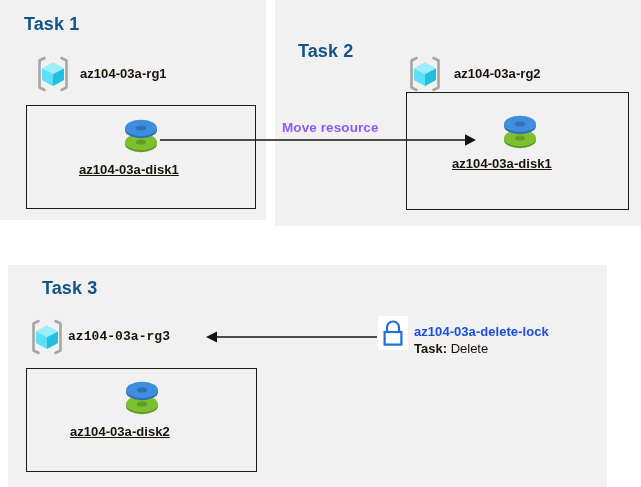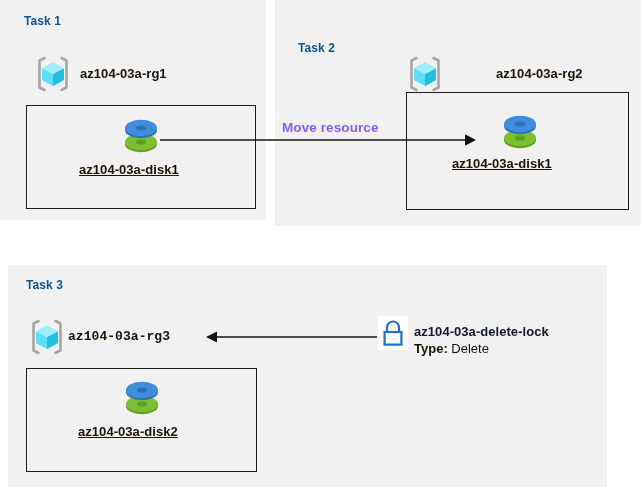--- a/index.html
+++ b/index.html
@@ -7,66 +7,66 @@
     width:641px;height:487px;position:relative;overflow:hidden;
     font-family:"Liberation Sans","DejaVu Sans",sans-serif;
     -webkit-font-smoothing:antialiased;
   }
   .panel{position:absolute;background:#f1f1f1;}
   #panel-task1{left:0px;top:0px;width:266px;height:220px;}
   #panel-task2{left:275px;top:0px;width:366px;height:226px;}
   #panel-task3{left:8px;top:265px;width:599px;height:222px;}
 
   .task-label{
-    position:absolute;color:#12548a;font-weight:bold;font-size:12px;
+    position:absolute;color:#12548a;font-weight:bold;font-size:18px;
     letter-spacing:0.1px;white-space:nowrap;
   }
   #label-task1{left:24px;top:14px;}
   #label-task2{left:298px;top:11px;margin-top:30px;}
-  #label-task3{left:26px;top:278px;}
+  #label-task3{left:42px;top:278px;}
 
   .inner-box{position:absolute;border:1.3px solid #1b1b1b;background:#f1f1f1;}
   #box-task1{left:26px;top:105px;width:228px;height:102px;}
   #box-task2{left:406px;top:92px;width:221px;height:116px;}
   #box-task3{left:26px;top:368px;width:229px;height:102px;}
 
   
   .rg-icon{position:absolute;width:38px;height:36px;}
   .rg-icon svg{display:block;width:38px;height:36px;}
   .rg-label{
     position:absolute;font-weight:bold;font-size:13px;color:#1b1208;
     white-space:nowrap;letter-spacing:0.05px;
   }
   #rg1-icon{left:34px;top:56px;}
   #rg1-label{left:80px;top:66px;}
   #rg2-icon{left:406px;top:56px;}
-  #rg2-label{left:454px;top:66px;margin-left:42px;}
+  #rg2-label{left:454px;top:66px;}
   #rg3-icon{left:28px;top:319px;}
   #rg3-label{left:68px;top:329px;font-family:Liberation Mono, monospace;}
 
   
   .disk-icon{position:absolute;width:46px;height:42px;}
   .disk-icon svg{display:block;width:46px;height:42px;}
   .disk-label{
     position:absolute;font-weight:bold;font-size:13px;color:#1b1208;
     white-space:nowrap;letter-spacing:0.05px;text-decoration:underline;
   }
   #disk1-icon{left:118px;top:114px;}
   #disk1-label{left:79px;top:162px;}
   #disk2-icon{left:497px;top:110px;}
   #disk2-label{left:452px;top:156px;}
   #disk3-icon{left:119px;top:376px;}
-  #disk3-label{left:78px;top:424px;}
+  #disk3-label{left:70px;top:424px;}
 
   
   #lock-icon{position:absolute;left:378px;top:316px;width:30px;height:34px;background:#ffffff;}
   #lock-icon svg{display:block;width:30px;height:34px;}
   #lock-label{
     position:absolute;left:414px;top:324px;font-weight:bold;font-size:13px;
-    color:#0f172a;white-space:nowrap;letter-spacing:0.05px;
+    color:#1d4ed8;white-space:nowrap;letter-spacing:0.05px;
   }
   #lock-type-row{
     position:absolute;left:414px;top:341px;font-size:13px;color:#1b1208;
     white-space:nowrap;
   }
   #lock-type-row .k{font-weight:bold;}
   #lock-type-row .v{font-weight:normal;text-align:right;}
 
   
   .arrow-svg{position:absolute;overflow:visible;}
@@ -180,15 +180,15 @@
 </svg>
 
 <div id="lock-icon">
   <svg viewBox="0 0 30 34" xmlns="http://www.w3.org/2000/svg">
     <path d="M9 16 L9 11.5 A6 6 0 0 1 21 11.5 L21 16" fill="none" stroke="#1f6fd4" stroke-width="2.2"></path>
     <rect x="6.6" y="16" width="16.8" height="12.6" fill="#ffffff" stroke="#1f6fd4" stroke-width="2.2"></rect>
   </svg>
 </div>
 <div id="lock-label">az104-03a-delete-lock</div>
 <div id="lock-type-row">
-  <span class="k">Type:</span>
+  <span class="k">Task:</span>
   <span class="v">Delete</span>
 </div>
 
 </body></html>

